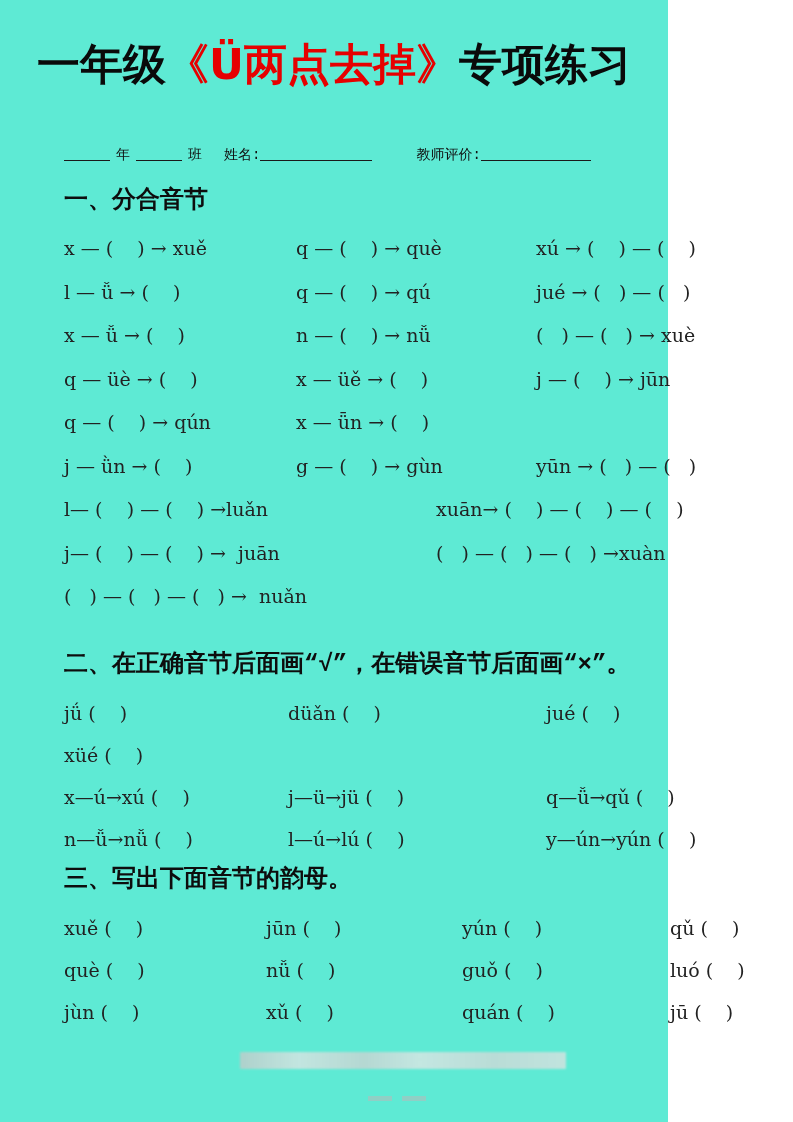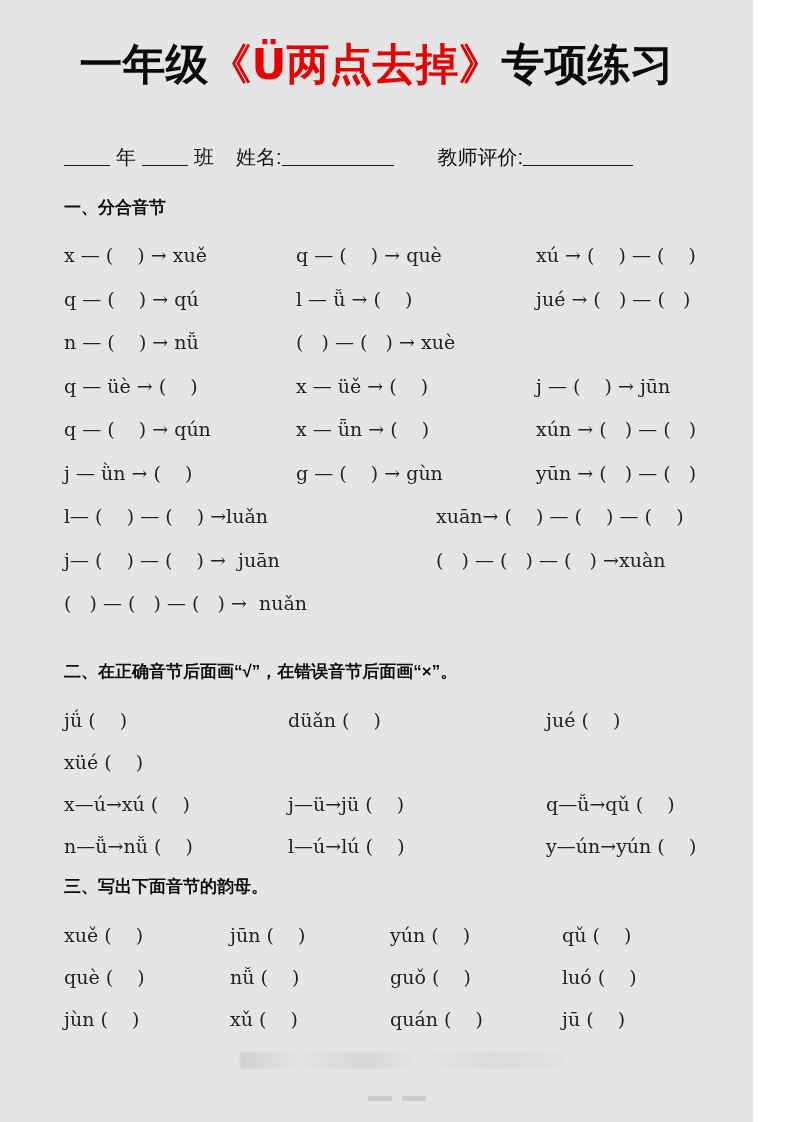--- a/index.html
+++ b/index.html
@@ -8,83 +8,83 @@
     background: #ffffff;
   }
   body {
     width: 793px;
     height: 1122px;
     font-family: "DejaVu Serif", serif;
     color: #1c1c1c;
     overflow: hidden;
   }
   .page {
-    width: 753px;
+    width: 668px;
     height: 1122px;
     box-sizing: border-box;
     padding-top: 40px;
     position: relative;
-    background: #e5e5e5;
+    background: #5eead4;
   }
   .title {
     text-align: center;
     font-family: "DejaVu Sans", sans-serif;
     font-weight: 900;
     font-size: 43px;
     letter-spacing: 0px;
     color: #0a0a0a;
     line-height: 1.15;
     white-space: nowrap;
   }
   .title .hl { color: #e60000; }
   .content {
     padding-left: 64px;
     padding-right: 36px;
   }
   .info-line {
     margin-top: 55px;
-    font-size: 20px;
-    font-family: Liberation Sans, sans-serif;
+    font-size: 14px;
+    font-family: Liberation Mono, monospace;
     color: #111;
     white-space: nowrap;
   }
   .blank {
     display: inline-block;
     border-bottom: 1.6px solid #1a1a1a;
     height: 16px;
     vertical-align: -2px;
   }
   .blank.w-year { width: 46px; margin-right: 6px; }
   .blank.w-class { width: 46px; margin-left: 6px; margin-right: 6px; }
   .blank.w-name { width: 112px; }
   .blank.w-teacher { width: 110px; }
   .gap-md { display: inline-block; width: 22px; }
   .gap-lg { display: inline-block; width: 44px; }
   .section-heading {
-    font-family: Liberation Sans, sans-serif;
+    font-family: Liberation Mono, monospace;
     font-weight: 700;
-    font-size: 17px;
+    font-size: 24px;
     color: #0d0d0d;
     margin-top: 24px;
     height: 26px;
     line-height: 26px;
   }
   .row {
     display: grid;
     align-items: center;
     font-size: 19px;
     height: 43.5px;
     white-space: pre;
     color: #222;
   }
   .row .cell { white-space: pre; }
   .g3a { grid-template-columns: 232px 240px auto; }
   .g2  { grid-template-columns: 372px auto; }
   .g3b { grid-template-columns: 224px 258px auto; }
-  .g4  { grid-template-columns: 166px 160px 172px auto; }
+  .g4  { grid-template-columns: 166px 160px 172px auto; gap: 36px; }
   .s2-rows .row, .s3-rows .row { height: 42px; }
   .s1-rows { margin-top: 12px; }
   .s2-rows { margin-top: 14px; }
   .s3-rows { margin-top: 14px; }
   .heading-2 { margin-top: 34px; }
   .heading-3 { margin-top: 7px; }
   .wm-bar {
     position: absolute;
     left: 240px;
     top: 1052px;
@@ -130,37 +130,37 @@
 
     <div class="section-heading">一、分合音节</div>
 
     <div class="s1-rows">
       <div class="row g3a">
         <span class="cell">x — (    ) → xuě</span>
         <span class="cell">q — (    ) → què</span>
         <span class="cell">xú → (    ) — (    )</span>
       </div>
       <div class="row g3a">
+        <span class="cell">l — ǚ → (    )</span>
         <span class="cell">q — (    ) → qú</span>
-        <span class="cell">l — ǚ → (    )</span>
         <span class="cell">jué → (   ) — (   )</span>
       </div>
       <div class="row g3a">
+        <span class="cell">x — ǚ → (    )</span>
         <span class="cell">n — (    ) → nǚ</span>
         <span class="cell">(   ) — (   ) → xuè</span>
       </div>
       <div class="row g3a">
         <span class="cell">q — üè → (    )</span>
         <span class="cell">x — üě → (    )</span>
         <span class="cell">j — (    ) → jūn</span>
       </div>
       <div class="row g3a">
         <span class="cell">q — (    ) → qún</span>
         <span class="cell">x — ǖn → (    )</span>
-        <span class="cell">xún → (   ) — (   )</span>
       </div>
       <div class="row g3a">
         <span class="cell">j — ǜn → (    )</span>
         <span class="cell">g — (    ) → gùn</span>
         <span class="cell">yūn → (   ) — (   )</span>
       </div>
       <div class="row g2">
         <span class="cell">l— (    ) — (    ) →luǎn</span>
         <span class="cell">xuān→ (    ) — (    ) — (    )</span>
       </div>

